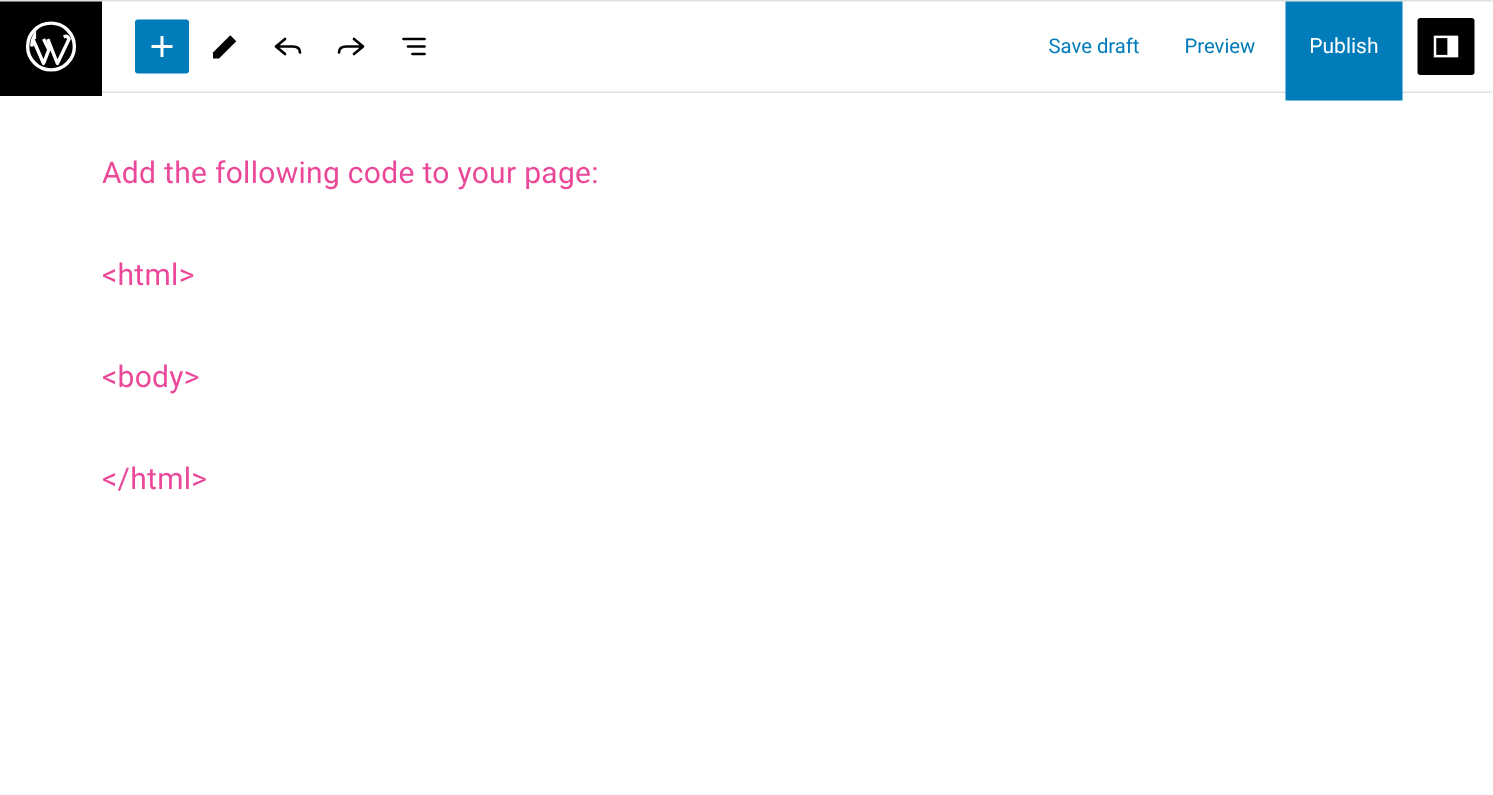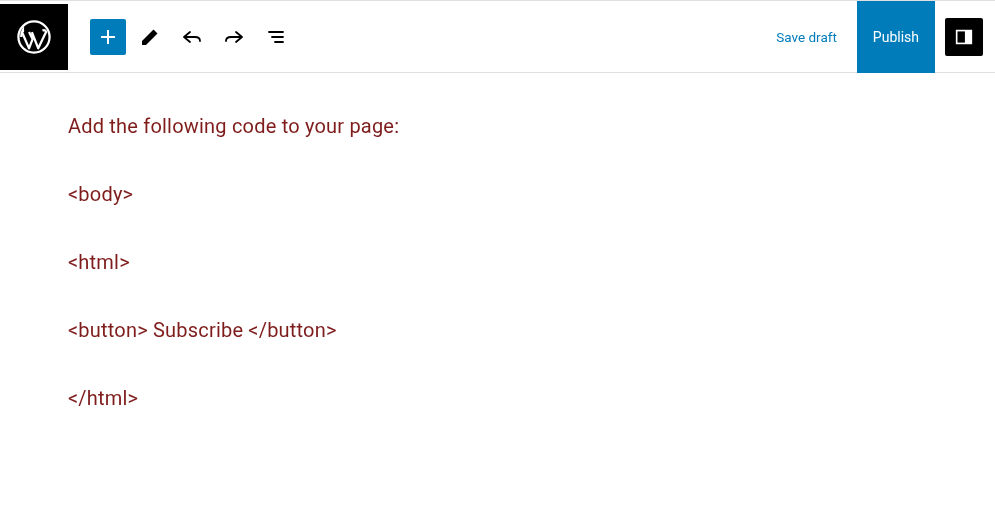--- a/index.html
+++ b/index.html
@@ -9,21 +9,21 @@
     }
     body {
       font-family: -apple-system, BlinkMacSystemFont, "Segoe UI", Roboto, Helvetica, Arial, sans-serif;
       background: #fff;
       width: 995px;
       height: 530px;
       overflow: hidden;
       border-top: 1px solid #e0e0e0;
     }
     .toolbar {
-      height: 72px;
+      height: 61px;
       display: flex;
       align-items: center;
       border-bottom: 1px solid #e0e0e0;
     }
     .wp-logo {
       width: 68px;
       height: 66px;
       background: #000;
       display: flex;
       align-items: center;
@@ -90,21 +90,21 @@
       justify-content: center;
       border-radius: 2px;
       cursor: pointer;
     }
     .settings-btn svg { width: 22px; height: 22px; }
     .editor-area {
       padding: 40px 0 0 68px;
     }
     .editor-area p {
       font-size: 20px;
-      color: #7f1d1d;
+      color: #ec4899;
       font-weight: 400;
       line-height: 1.3;
       margin-bottom: 42px;
       letter-spacing: 0.2px;
     }
   </style>
 </head>
 <body>
 
 <div class="toolbar">
@@ -141,29 +141,29 @@
       <svg viewBox="0 0 24 24">
         <path d="M5 7h14M8 12h11M11 17h8" stroke="#000" stroke-width="1.8" stroke-linecap="round"></path>
       </svg>
     </div>
   </div>
 
   <div class="spacer"></div>
 
   <div class="tool-group-right">
     <div class="text-link">Save draft</div>
+    <div class="text-link">Preview</div>
     <div class="publish-btn">Publish</div>
     <div class="settings-btn">
       <svg viewBox="0 0 24 24">
         <rect x="4" y="5" width="16" height="14" stroke="#fff" stroke-width="1.8" fill="none"></rect>
         <rect x="13" y="5" width="7" height="14" fill="#fff"></rect>
       </svg>
     </div>
   </div>
 </div>
 
 <div class="editor-area">
   <p>Add the following code to your page:</p>
+  <p>&lt;html&gt;</p>
   <p>&lt;body&gt;</p>
-  <p>&lt;html&gt;</p>
-  <p>&lt;button&gt; Subscribe &lt;/button&gt;</p>
   <p>&lt;/html&gt;</p>
 </div>
 
 </body></html>

